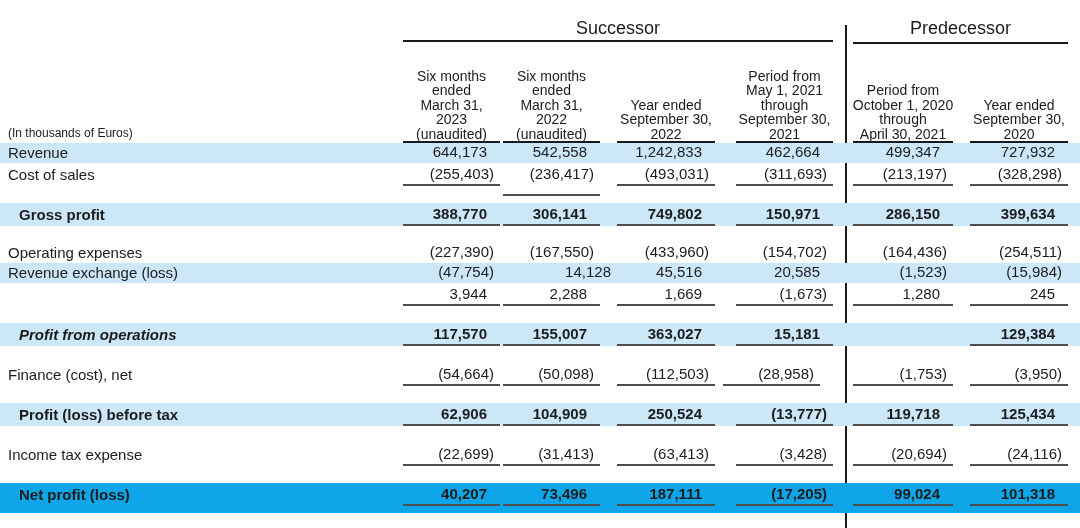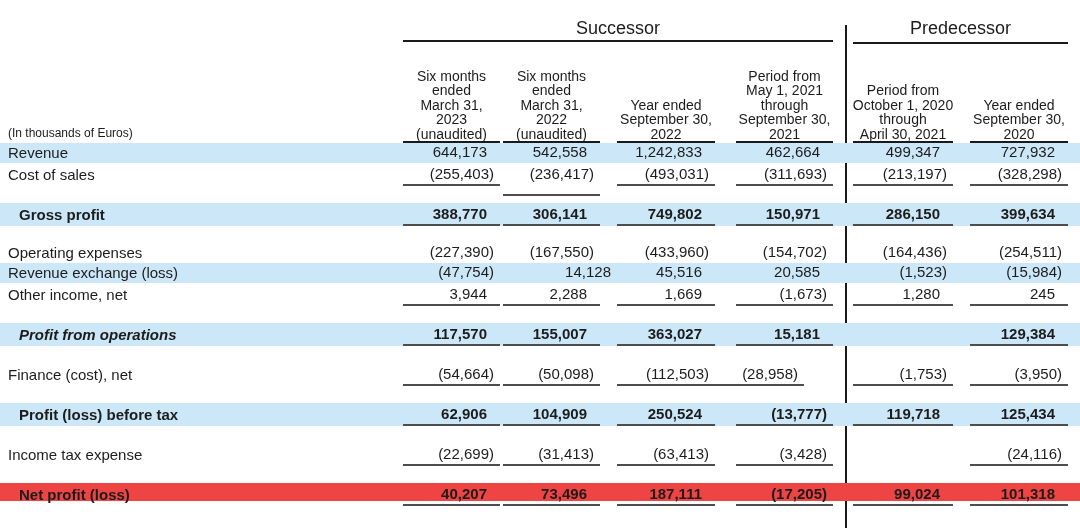--- a/index.html
+++ b/index.html
@@ -127,21 +127,20 @@
       <div class="t-row hl" style="height: 20px; background: rgb(204, 232, 248);">
         <span class="row-label" style="line-height: 20px;">Revenue exchange (loss)</span>
         <span class="cell neg" style="left: 403px; width: 97px; height: 20px; line-height: 18px;">(47,754)</span>
         <span class="cell" style="left: 527px; width: 97px; height: 20px; line-height: 18px;">14,128</span>
         <span class="cell" style="left: 617px; width: 98px; height: 20px; line-height: 18px;">45,516</span>
         <span class="cell" style="left: 736px; width: 97px; height: 20px; line-height: 18px;">20,585</span>
         <span class="cell neg" style="left: 853px; width: 100px; height: 20px; line-height: 18px;">(1,523)</span>
         <span class="cell neg" style="left: 970px; width: 98px; height: 20px; line-height: 18px;">(15,984)</span>
       </div>
       <div class="t-row" style="height: 23px;">
-        <span class="row-label" style="line-height: 23px;">Other income, net</span>
         <span class="cell ul" style="left: 403px; width: 97px; height: 23px; line-height: 21px;">3,944</span>
         <span class="cell ul" style="left: 503px; width: 97px; height: 23px; line-height: 21px;">2,288</span>
         <span class="cell ul" style="left: 617px; width: 98px; height: 23px; line-height: 21px;">1,669</span>
         <span class="cell ul neg" style="left: 736px; width: 97px; height: 23px; line-height: 21px;">(1,673)</span>
         <span class="cell ul" style="left: 853px; width: 100px; height: 23px; line-height: 21px;">1,280</span>
         <span class="cell ul" style="left: 970px; width: 98px; height: 23px; line-height: 21px;">245</span>
       </div>
       <div class="t-row" style="height: 17px;"></div>
       <div class="t-row hl bold" style="height: 23px; background: rgb(204, 232, 248);">
         <span class="row-label" style="line-height: 23px; font-style: italic;">Profit from operations</span>
@@ -150,45 +149,46 @@
         <span class="cell ul" style="left: 617px; width: 98px; height: 23px; line-height: 21px;">363,027</span>
         <span class="cell ul" style="left: 736px; width: 97px; height: 23px; line-height: 21px;">15,181</span>
         <span class="cell ul" style="left: 970px; width: 98px; height: 23px; line-height: 21px;">129,384</span>
       </div>
       <div class="t-row" style="height: 17px;"></div>
       <div class="t-row" style="height: 23px;">
         <span class="row-label" style="line-height: 23px;">Finance (cost), net</span>
         <span class="cell ul neg" style="left: 403px; width: 97px; height: 23px; line-height: 21px;">(54,664)</span>
         <span class="cell ul neg" style="left: 503px; width: 97px; height: 23px; line-height: 21px;">(50,098)</span>
         <span class="cell ul neg" style="left: 617px; width: 98px; height: 23px; line-height: 21px;">(112,503)</span>
-        <span class="cell ul neg" style="left: 707px; width: 97px; height: 23px; line-height: 21px;">(28,958)</span>
+        <span class="cell ul neg" style="left: 723px; width: 97px; height: 23px; line-height: 21px;">(28,958)</span>
         <span class="cell ul neg" style="left: 853px; width: 100px; height: 23px; line-height: 21px;">(1,753)</span>
         <span class="cell ul neg" style="left: 970px; width: 98px; height: 23px; line-height: 21px;">(3,950)</span>
       </div>
       <div class="t-row" style="height: 17px;"></div>
       <div class="t-row hl bold" style="height: 23px; background: rgb(204, 232, 248);">
         <span class="row-label" style="line-height: 23px;">Profit (loss) before tax</span>
         <span class="cell ul" style="left: 403px; width: 97px; height: 23px; line-height: 21px;">62,906</span>
         <span class="cell ul" style="left: 503px; width: 97px; height: 23px; line-height: 21px;">104,909</span>
         <span class="cell ul" style="left: 617px; width: 98px; height: 23px; line-height: 21px;">250,524</span>
         <span class="cell ul neg" style="left: 736px; width: 97px; height: 23px; line-height: 21px;">(13,777)</span>
         <span class="cell ul" style="left: 853px; width: 100px; height: 23px; line-height: 21px;">119,718</span>
         <span class="cell ul" style="left: 970px; width: 98px; height: 23px; line-height: 21px;">125,434</span>
       </div>
       <div class="t-row" style="height: 17px;"></div>
       <div class="t-row" style="height: 23px;">
         <span class="row-label" style="line-height: 23px;">Income tax expense</span>
         <span class="cell ul neg" style="left: 403px; width: 97px; height: 23px; line-height: 21px;">(22,699)</span>
         <span class="cell ul neg" style="left: 503px; width: 97px; height: 23px; line-height: 21px;">(31,413)</span>
         <span class="cell ul neg" style="left: 617px; width: 98px; height: 23px; line-height: 21px;">(63,413)</span>
         <span class="cell ul neg" style="left: 736px; width: 97px; height: 23px; line-height: 21px;">(3,428)</span>
+        <span class="cell ul neg" style="left: 853px; width: 100px; height: 23px; line-height: 21px;">(20,694)</span>
         <span class="cell ul neg" style="left: 970px; width: 98px; height: 23px; line-height: 21px;">(24,116)</span>
       </div>
       <div class="t-row" style="height: 17px;"></div>
-      <div class="t-row hl bold" style="height: 18px; background: #ef4444;">
+      <div class="t-row hl bold" style="height: 30px; background: #0ea5e9;">
         <span class="row-label" style="line-height: 23px;">Net profit (loss)</span>
         <span class="cell ul" style="left: 403px; width: 97px; height: 23px; line-height: 21px;">40,207</span>
         <span class="cell ul" style="left: 503px; width: 97px; height: 23px; line-height: 21px;">73,496</span>
         <span class="cell ul" style="left: 617px; width: 98px; height: 23px; line-height: 21px;">187,111</span>
         <span class="cell ul neg" style="left: 736px; width: 97px; height: 23px; line-height: 21px;">(17,205)</span>
         <span class="cell ul" style="left: 853px; width: 100px; height: 23px; line-height: 21px;">99,024</span>
         <span class="cell ul" style="left: 970px; width: 98px; height: 23px; line-height: 21px;">101,318</span>
       </div>
     </div>
 

